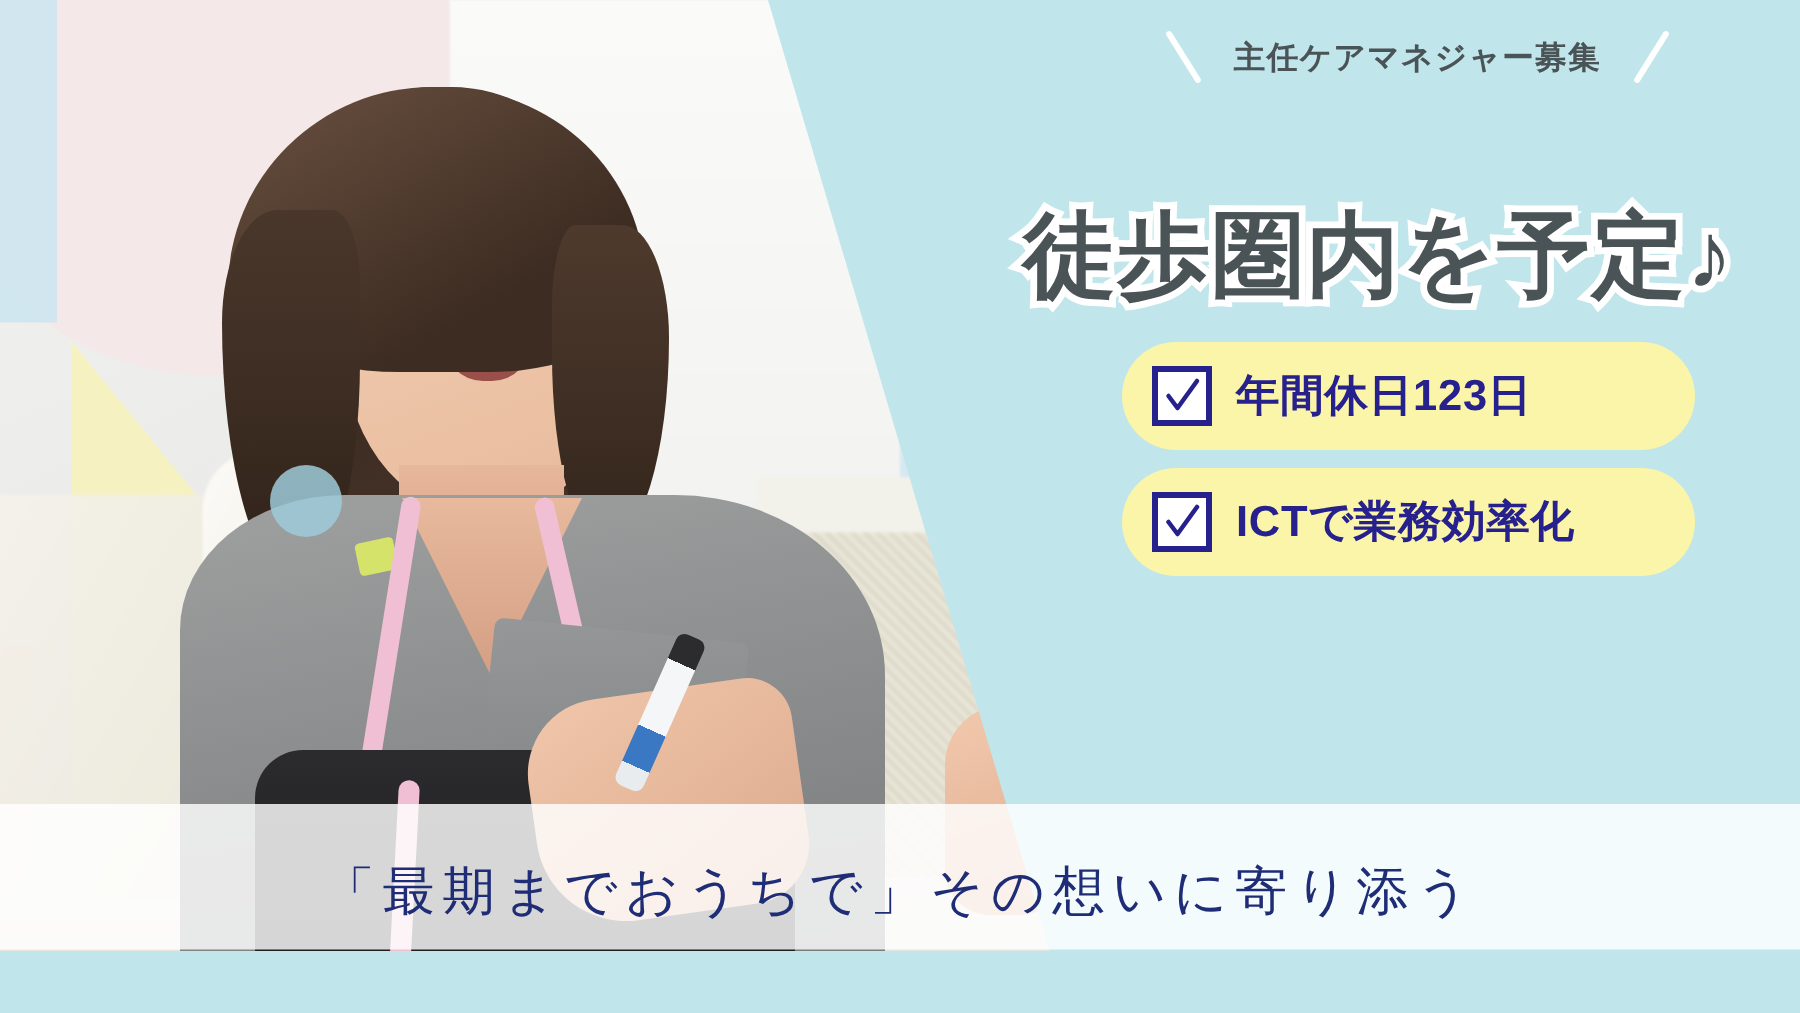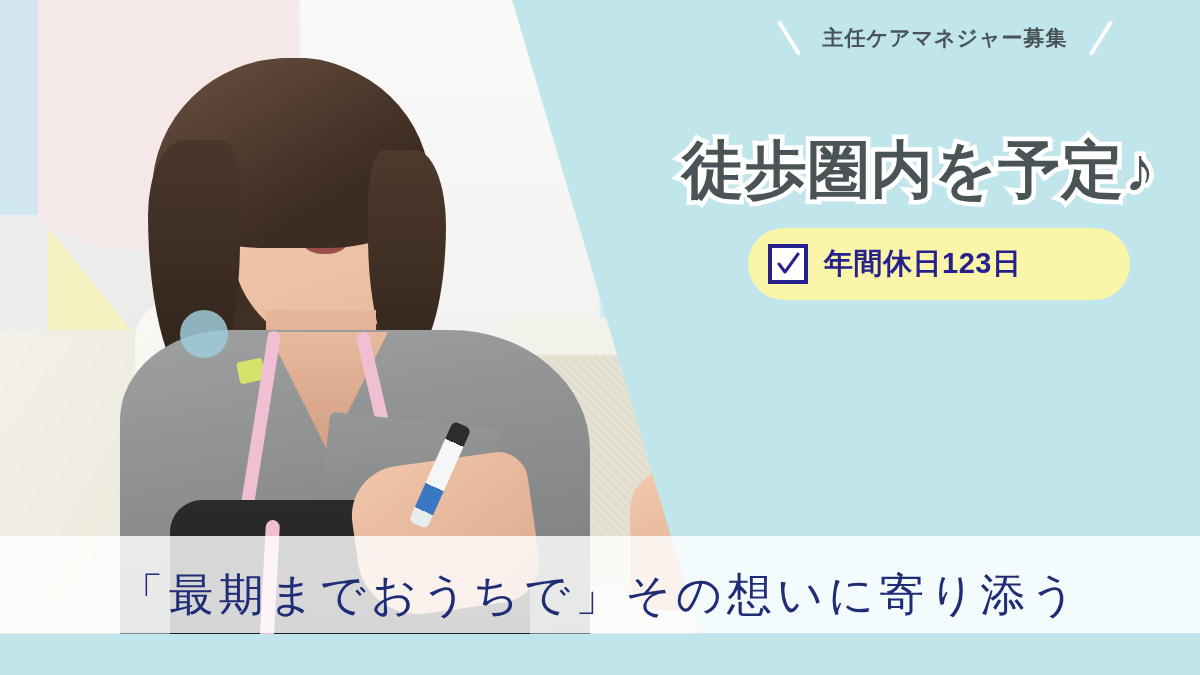--- a/index.html
+++ b/index.html
@@ -236,21 +236,21 @@
   }
 
   
   .band {
     position:absolute; left:0; top:536px; width:1200px; height:97px;
     background:rgba(255,255,255,.82);
     display:flex; align-items:center; justify-content:center;
   }
   .band-text {
     font-family:"Liberation Serif", serif;
-    font-size:45px; color:#1F2D77; letter-spacing:5px; white-space:nowrap;margin-top:20px;
+    font-size:35px; color:#1F2D77; letter-spacing:5px; white-space:nowrap;margin-top:20px;
   }
 </style>
 </head>
 <body>
 
 <div class="banner">
 
   <div class="photo">
     <div class="wall"></div>
 
@@ -314,20 +314,28 @@
 
       <div class="pill">
         <span class="cb">
           <svg width="26" height="26" viewBox="0 0 26 26" aria-hidden="true">
             <path d="M4 13 L10 21 L23 3" stroke="#26218C" stroke-width="3" fill="none" stroke-linecap="round" stroke-linejoin="round"></path>
           </svg>
         </span>
         <span class="ptext">年間休日123日</span>
       </div>
 
+      <div class="pill">
+        <span class="cb">
+          <svg width="26" height="26" viewBox="0 0 26 26" aria-hidden="true">
+            <path d="M4 13 L10 21 L23 3" stroke="#26218C" stroke-width="3" fill="none" stroke-linecap="round" stroke-linejoin="round"></path>
+          </svg>
+        </span>
+        <span class="ptext">ICTで業務効率化</span>
+      </div>
 
 
     </div>
   </div>
 
   <div class="band">
     <span class="band-text">「最期までおうちで」その想いに寄り添う</span>
   </div>
 
 </div>

